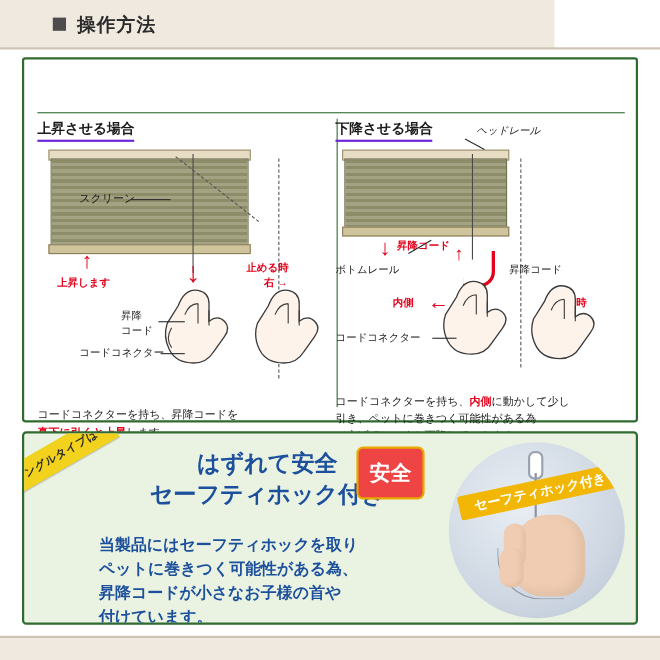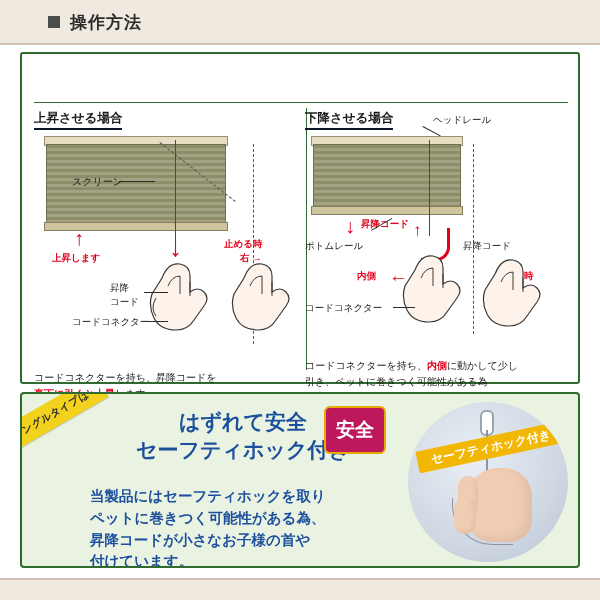--- a/index.html
+++ b/index.html
@@ -7,21 +7,21 @@
     width:600px;height:600px;
     font-family:"Liberation Sans", sans-serif;
     background:#ffffff;
     overflow:hidden;
     position:relative;
   }
   .page{position:relative;width:600px;height:600px;box-sizing:border-box;}
 
   
   .header{
-    position:absolute;left:0;top:0;width:600px;height:44px;
+    position:absolute;left:0;top:0;width:504px;height:44px;
     background:#f0e9df;
     display:flex;align-items:center;
   }
   .header-rule{
     position:absolute;left:0;top:43px;width:600px;height:2px;background:#cfc4b4;
   }
   .header-sq{
     width:12px;height:12px;background:#4c4c4c;margin-left:48px;margin-right:10px;
   }
   .header-title{
@@ -40,21 +40,21 @@
   }
   .hr{
     position:absolute;left:12px;top:48px;width:534px;height:1px;background:#2f6b2f;
   }
 
   .col{position:absolute;top:54px;width:272px;}
   .col-left{left:12px;}
   .col-right{left:283px;}
   .col-h{
     font-size:12.5px;font-weight:bold;color:#1a1a1a;
-    border-bottom:2px solid #0f172a;display:inline-block;padding-bottom:1px;
+    border-bottom:2px solid #6d28d9;display:inline-block;padding-bottom:1px;
   }
   .vsep{position:absolute;left:284px;top:54px;width:1px;height:262px;background:#2f6b2f;}
 
   
   .illus{position:absolute;}
   .blind{
     position:absolute;
     background:
       repeating-linear-gradient(180deg,#8d8d6a 0px,#8d8d6a 3px,#a3a383 3px,#a3a383 6px);
     border:1px solid #6f6f52;
@@ -95,21 +95,21 @@
     font-size:10px;font-weight:bold;color:#2b2b2b;letter-spacing:0.5px;
     box-shadow:0 1px 1px rgba(0,0,0,.2);
   }
   .safety-head{
     position:absolute;left:96px;top:14px;width:250px;
     font-size:21px;font-weight:bold;color:#1c4f9c;line-height:1.32;
     text-align:center;
   }
   .badge{
     position:absolute;left:302px;top:12px;width:58px;height:44px;
-    background:#be185d;border-radius:6px;
+    background:#ef4444;border-radius:6px;
     display:flex;align-items:center;justify-content:center;
     color:#ffffff;font-size:19px;font-weight:bold;
     border:2px solid #e8a900;
   }
   .safety-body{
     position:absolute;left:68px;top:92px;width:280px;
     font-size:14.5px;line-height:1.5;color:#1c4f9c;font-weight:bold;
   }
   .photo{
     position:absolute;right:10px;top:8px;width:160px;height:160px;
@@ -218,21 +218,21 @@
 
     <div class="col col-right">
       <div class="col-h">下降させる場合</div>
 
       <div class="illus" style="left:0;top:22px;width:272px;height:240px;">
 
         <div class="wall" style="left:6px;top:6px;width:150px;height:8px;background:#e6ddc4;border:1px solid #9a8f6d;"></div>
         <div class="blind" style="left:8px;top:14px;width:146px;height:62px;"></div>
         <div class="bottomrail" style="left:6px;top:76px;width:150px;height:7px;"></div>
 
-        <div class="lbl" style="left:128px;top:-16px;">ヘッドレール</div>
+        <div class="lbl" style="left:128px;top:-16px;font-style:italic;">ヘッドレール</div>
         <div class="cordline2" style="left:118px;top:-4px;width:20px;transform:rotate(28deg);transform-origin:left top;background:#2b2b2b;"></div>
 
         <div class="cordline" style="left:124px;top:10px;height:96px;"></div>
         <div class="dash" style="left:168px;top:14px;height:190px;"></div>
 
         <div class="redarrow" style="left:40px;top:86px;">↓</div>
         <div class="lbl-red" style="left:56px;top:88px;">昇降コード</div>
 
         <div class="lbl" style="left:0px;top:110px;">ボトムレール</div>
         <div class="cordline2" style="left:66px;top:100px;width:24px;transform:rotate(-30deg);transform-origin:left top;background:#2b2b2b;"></div>

